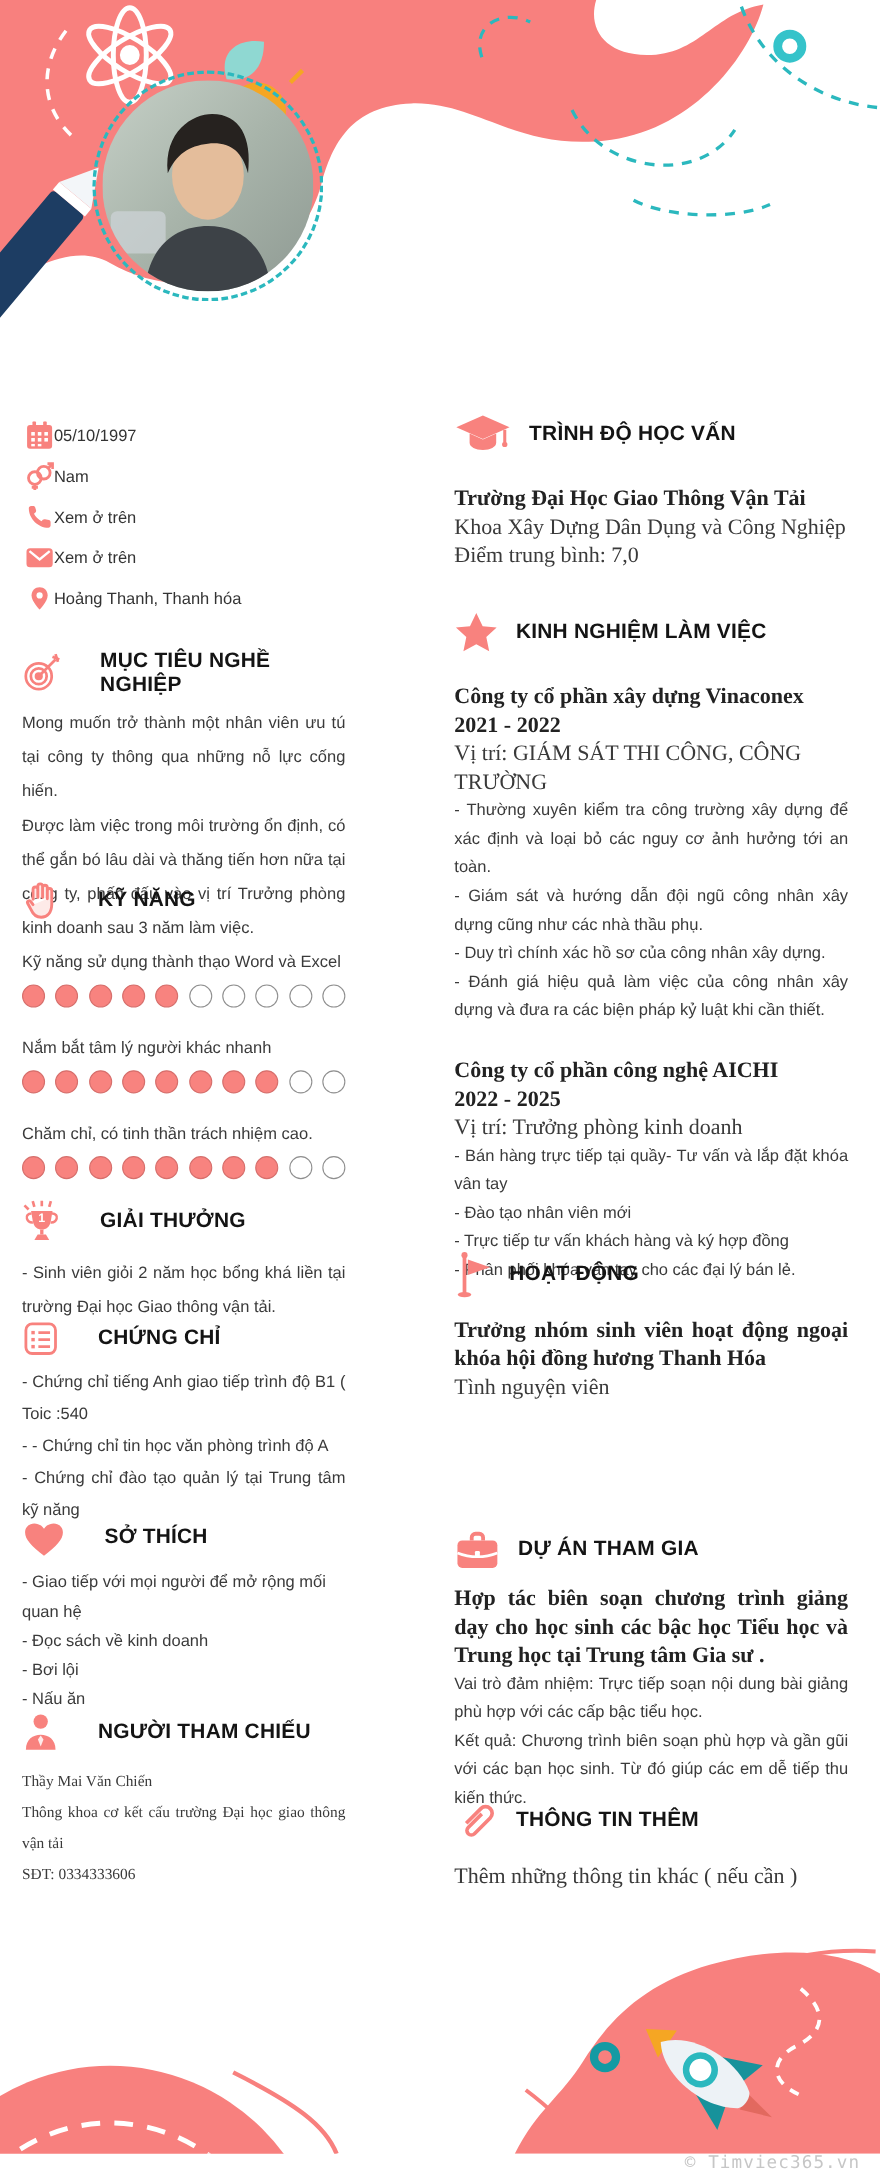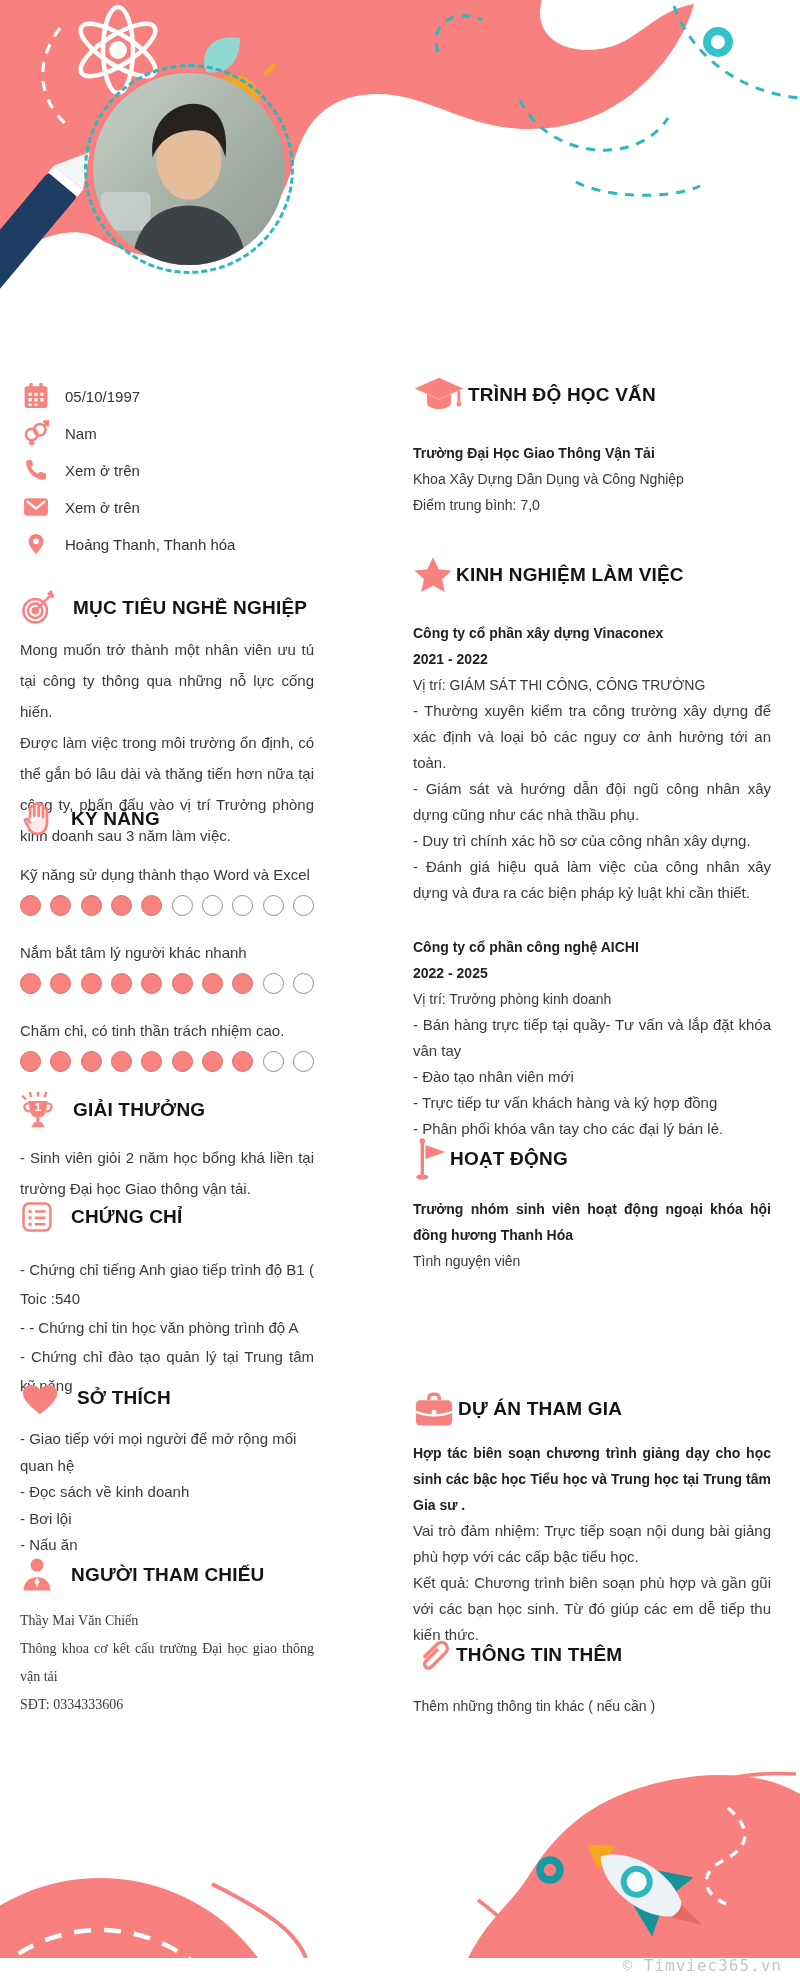--- a/index.html
+++ b/index.html
@@ -11,36 +11,36 @@
   .avatar-ring{position:absolute;left:84px;top:64px;width:210px;height:210px;border-radius:50%;
       border:3px dashed #2BB8BE;box-sizing:border-box;display:flex;align-items:center;justify-content:center;}
   .avatar{width:192px;height:192px;border-radius:50%;overflow:hidden;}
 
   
   .name{font-size:37px;font-weight:800;color:#1c1c1c;letter-spacing:1.5px;line-height:42px;}
   .job-title{margin-top:17px;font-size:17.5px;font-weight:400;color:#2b2b2b;letter-spacing:.4px;}
 
   
   .contact{display:flex;flex-direction:column;gap:13px;}
-  .c-row{display:flex;align-items:center;gap:16px;height:24px;text-align:right;}
+  .c-row{display:flex;align-items:center;height:24px;text-align:right;}
   .c-row .ic{width:27px;display:flex;justify-content:center;}
   .c-text{font-size:15px;color:#333;}
 
   
-  .sec-h{display:flex;align-items:center;gap:17px;font-size:19px;font-weight:700;color:#141414;letter-spacing:.2px;}
+  .sec-h{display:flex;align-items:center;gap:35px;font-size:19px;font-weight:700;color:#141414;letter-spacing:.2px;}
   .sec-h .ic{flex:0 0 auto;display:flex;}
-  .rc .sec-h{gap:3px;}
+  .rc .sec-h{gap:16px;}
 
   
   .para{font-size:15px;line-height:31px;text-align:justify;white-space:pre-line;color:#3a3a3a;}
   .list-text{font-size:15px;line-height:29px;text-align:justify;white-space:pre-line;color:#3a3a3a;}
   .hobby{font-size:15px;line-height:26.5px;color:#3a3a3a;}
   .ref-line{font-size:14px;line-height:28px;text-align:justify;color:#3a3a3a;font-family:Liberation Serif, serif;}
 
-  .rc .line{font-size:14px;line-height:26px;color:#3a3a3a;}
+  .rc .line{font-size:20px;line-height:26px;color:#3a3a3a;font-family:Liberation Serif, serif;}
   .rc .bold{font-weight:700;color:#222;text-align:justify;}
   .rc .details{font-size:15px;line-height:26px;text-align:justify;white-space:pre-line;color:#3a3a3a;}
 
   
   .skill{margin-top:26px;}
   .skill:first-of-type{margin-top:13px;}
   .skill-label{font-size:15px;color:#3a3a3a;line-height:22px;}
   .dots{margin-top:9px;display:flex;justify-content:space-between;width:100%;}
   .dot{width:21px;height:21px;border-radius:50%;background:#fff;border:1.6px solid #8f8f8f;box-sizing:border-box;}
   .dot.filled{background:#F8837F;border:1.6px solid #d66f6c;}
@@ -273,21 +273,21 @@
             <rect x="6" y="7" width="2.2" height="2.2" fill="#F8827E" stroke="none"></rect>
             <rect x="6" y="11.5" width="2.2" height="2.2" fill="#F8827E" stroke="none"></rect>
             <rect x="6" y="16" width="2.2" height="2.2" fill="#F8827E" stroke="none"></rect>
             <line x1="10.5" y1="8.1" x2="18" y2="8.1"></line>
             <line x1="10.5" y1="12.6" x2="18" y2="12.6"></line>
             <line x1="10.5" y1="17.1" x2="18" y2="17.1"></line>
           </svg>
       </span>
       <span>CHỨNG CHỈ</span>
     </div>
-    <div style="margin-top:21px">
+    <div style="margin-top:8px">
       <div class="list-text"> - Chứng chỉ tiếng Anh giao tiếp trình độ B1 ( Toic :540</div>
       <div class="list-text">- - Chứng chỉ tin học văn phòng trình độ A</div>
       <div class="list-text">- Chứng chỉ đào tạo quản lý tại Trung tâm kỹ năng</div>
     </div>
   </div>
 
   <div class="abs" style="left:20px;top:1380px;width:294px">
     <div class="sec-h">
       <span class="ic">
         <svg width="40" height="36" viewBox="0 0 24 22">

